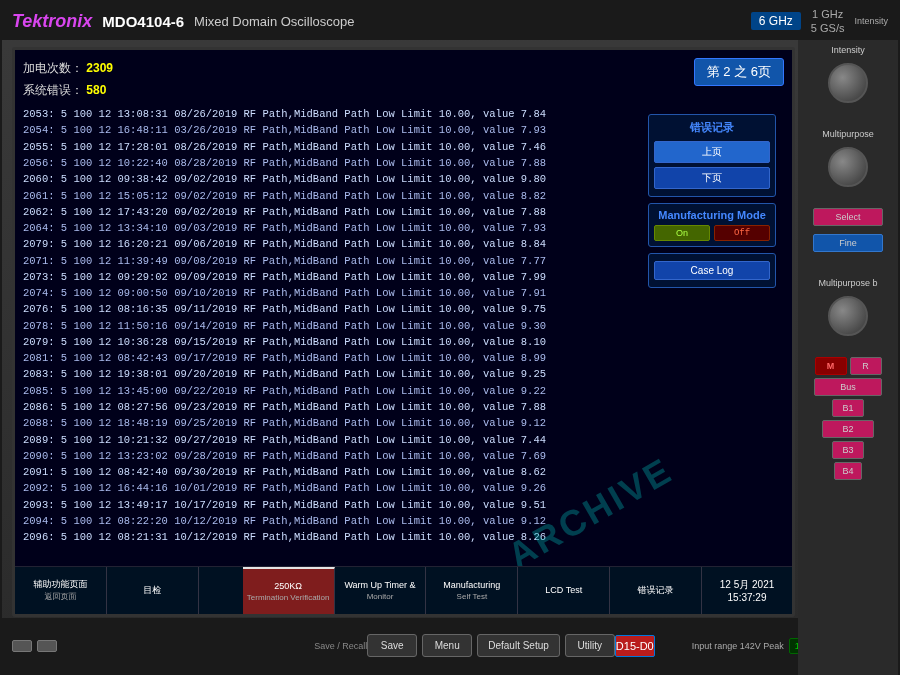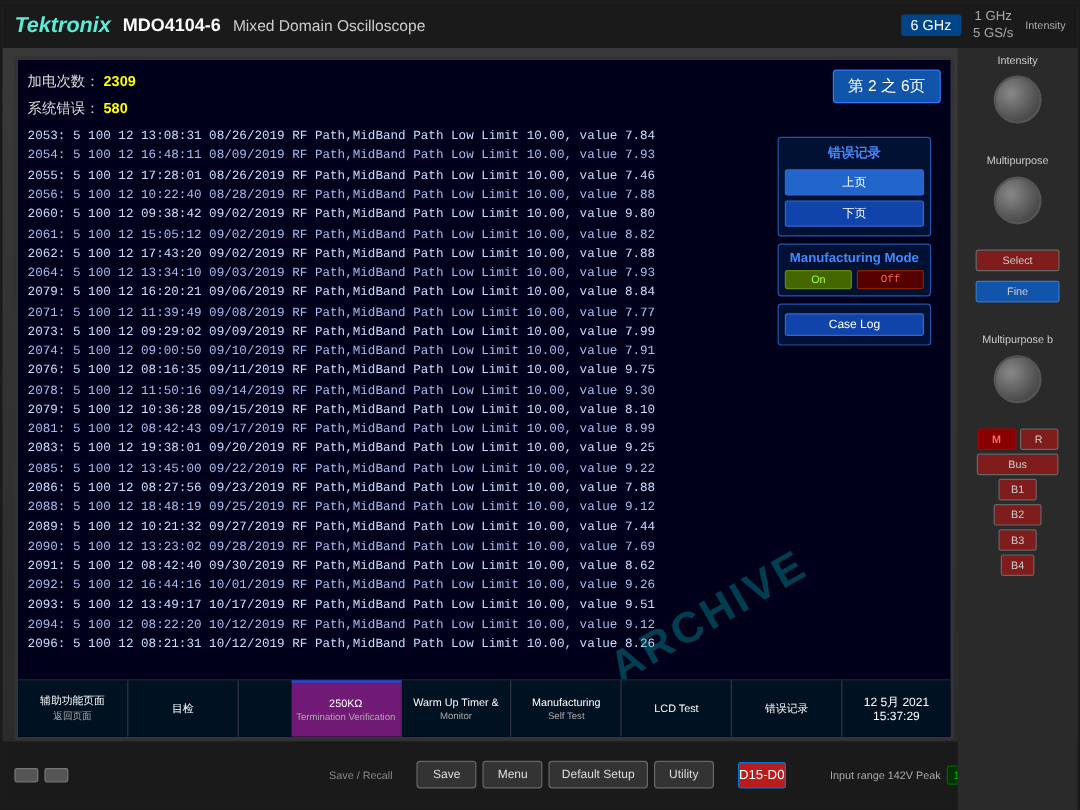--- a/index.html
+++ b/index.html
@@ -29,21 +29,21 @@
       right: 0;
       height: 38px;
       background: #1a1a1a;
       display: flex;
       align-items: center;
       padding: 0 10px;
       gap: 10px;
     }
 
     .brand {
-      color: #5eead4;
+      color: #d946ef;
       font-size: 18px;
       font-style: italic;
       font-weight: bold;
     }
 
     .model {
       color: #ffffff;
       font-size: 15px;
       font-weight: bold;
     }
@@ -93,21 +93,21 @@
     .knob {
       width: 40px;
       height: 40px;
       border-radius: 50%;
       background: radial-gradient(circle at 35% 35%, #888, #333);
       border: 2px solid #555;
       position: relative;
     }
 
     .right-btn {
-      background: #7f1d1d;
+      background: #be185d;
       border: 1px solid #666;
       color: #cccccc;
       font-size: 9px;
       padding: 3px 6px;
       border-radius: 2px;
       text-align: center;
       width: 70px;
     }
 
     .right-btn.blue {
@@ -262,22 +262,22 @@
       display: flex;
       flex-direction: column;
       align-items: center;
       justify-content: center;
       border-right: 1px solid #334;
       padding: 2px;
       cursor: pointer;
     }
 
     .tab-item.active {
-      background: #701a75;
-      border-top: 2px solid #1d4ed8;
+      background: #7f1d1d;
+      border-top: 2px solid #e5e5e5;
       margin-left: 44px;
     }
 
     .tab-top {
       color: #ffffff;
       font-size: 9px;
       text-align: center;
       line-height: 1.3;
     }
 
@@ -315,21 +315,21 @@
     .bottom-bar-main {
       position: absolute;
       bottom: 0;
       left: 0;
       right: 0;
       height: 55px;
       background: #1a1a1a;
       display: flex;
       align-items: center;
       padding: 0 10px;
-      gap: 20px;
+      gap: 0;
     }
 
     .bb-left {
       display: flex;
       gap: 5px;
       flex: 1;
     }
 
     .bb-center {
       display: flex;
@@ -410,21 +410,21 @@
             <span class="val">580</span>
           </div>
         </div>
         <div class="page-indicator">第 2 之 6页</div>
       </div>
 
       <div style="display:flex;gap:8px;position:relative;">
 
         <div class="log-area" id="log-area">
         <div class="log-line">2053:  5 100  12  13:08:31  08/26/2019  RF  Path,MidBand  Path  Low  Limit 10.00, value  7.84</div>
-            <div class="log-line">2054:  5 100  12  16:48:11  08/09/2019  RF  Path,MidBand  Path  Low  Limit 10.00, value  7.93</div>
+            <div class="log-line">2054:  5 100  12  16:48:11  03/26/2019  RF  Path,MidBand  Path  Low  Limit 10.00, value  7.93</div>
             <div class="log-line">2055:  5 100  12  17:28:01  08/26/2019  RF  Path,MidBand  Path  Low  Limit 10.00, value  7.46</div>
             <div class="log-line">2056:  5 100  12  10:22:40  08/28/2019  RF  Path,MidBand  Path  Low  Limit 10.00, value  7.88</div>
             <div class="log-line">2060:  5 100  12  09:38:42  09/02/2019  RF  Path,MidBand  Path  Low  Limit 10.00, value  9.80</div>
             <div class="log-line">2061:  5 100  12  15:05:12  09/02/2019  RF  Path,MidBand  Path  Low  Limit 10.00, value  8.82</div>
             <div class="log-line">2062:  5 100  12  17:43:20  09/02/2019  RF  Path,MidBand  Path  Low  Limit 10.00, value  7.88</div>
             <div class="log-line">2064:  5 100  12  13:34:10  09/03/2019  RF  Path,MidBand  Path  Low  Limit 10.00, value  7.93</div>
             <div class="log-line">2079:  5 100  12  16:20:21  09/06/2019  RF  Path,MidBand  Path  Low  Limit 10.00, value  8.84</div>
             <div class="log-line">2071:  5 100  12  11:39:49  09/08/2019  RF  Path,MidBand  Path  Low  Limit 10.00, value  7.77</div>
             <div class="log-line">2073:  5 100  12  09:29:02  09/09/2019  RF  Path,MidBand  Path  Low  Limit 10.00, value  7.99</div>
             <div class="log-line">2074:  5 100  12  09:00:50  09/10/2019  RF  Path,MidBand  Path  Low  Limit 10.00, value  7.91</div>
@@ -545,19 +545,19 @@
     <div class="knob"></div>
     <div style="height:5px;"></div>
 
     <div style="display:flex;flex-direction:column;gap:3px;align-items:center;">
       <div style="display:flex;gap:3px;">
         <button class="right-btn" style="background:#880000;color:#ff6666;border-color:#aa0000;width:32px;font-weight:bold;">M</button>
         <button class="right-btn" style="width:32px;">R</button>
       </div>
       <button class="right-btn" style="width:68px;">Bus</button>
       <button class="right-btn" style="width:32px;">B1</button>
-      <button class="right-btn" style="width:40px;">B2</button>
+      <button class="right-btn" style="width:52px;">B2</button>
       <button class="right-btn" style="width:32px;">B3</button>
       <button class="right-btn" style="width:28px;">B4</button>
     </div>
   </div>
 
 </div>
 
 </body></html>

